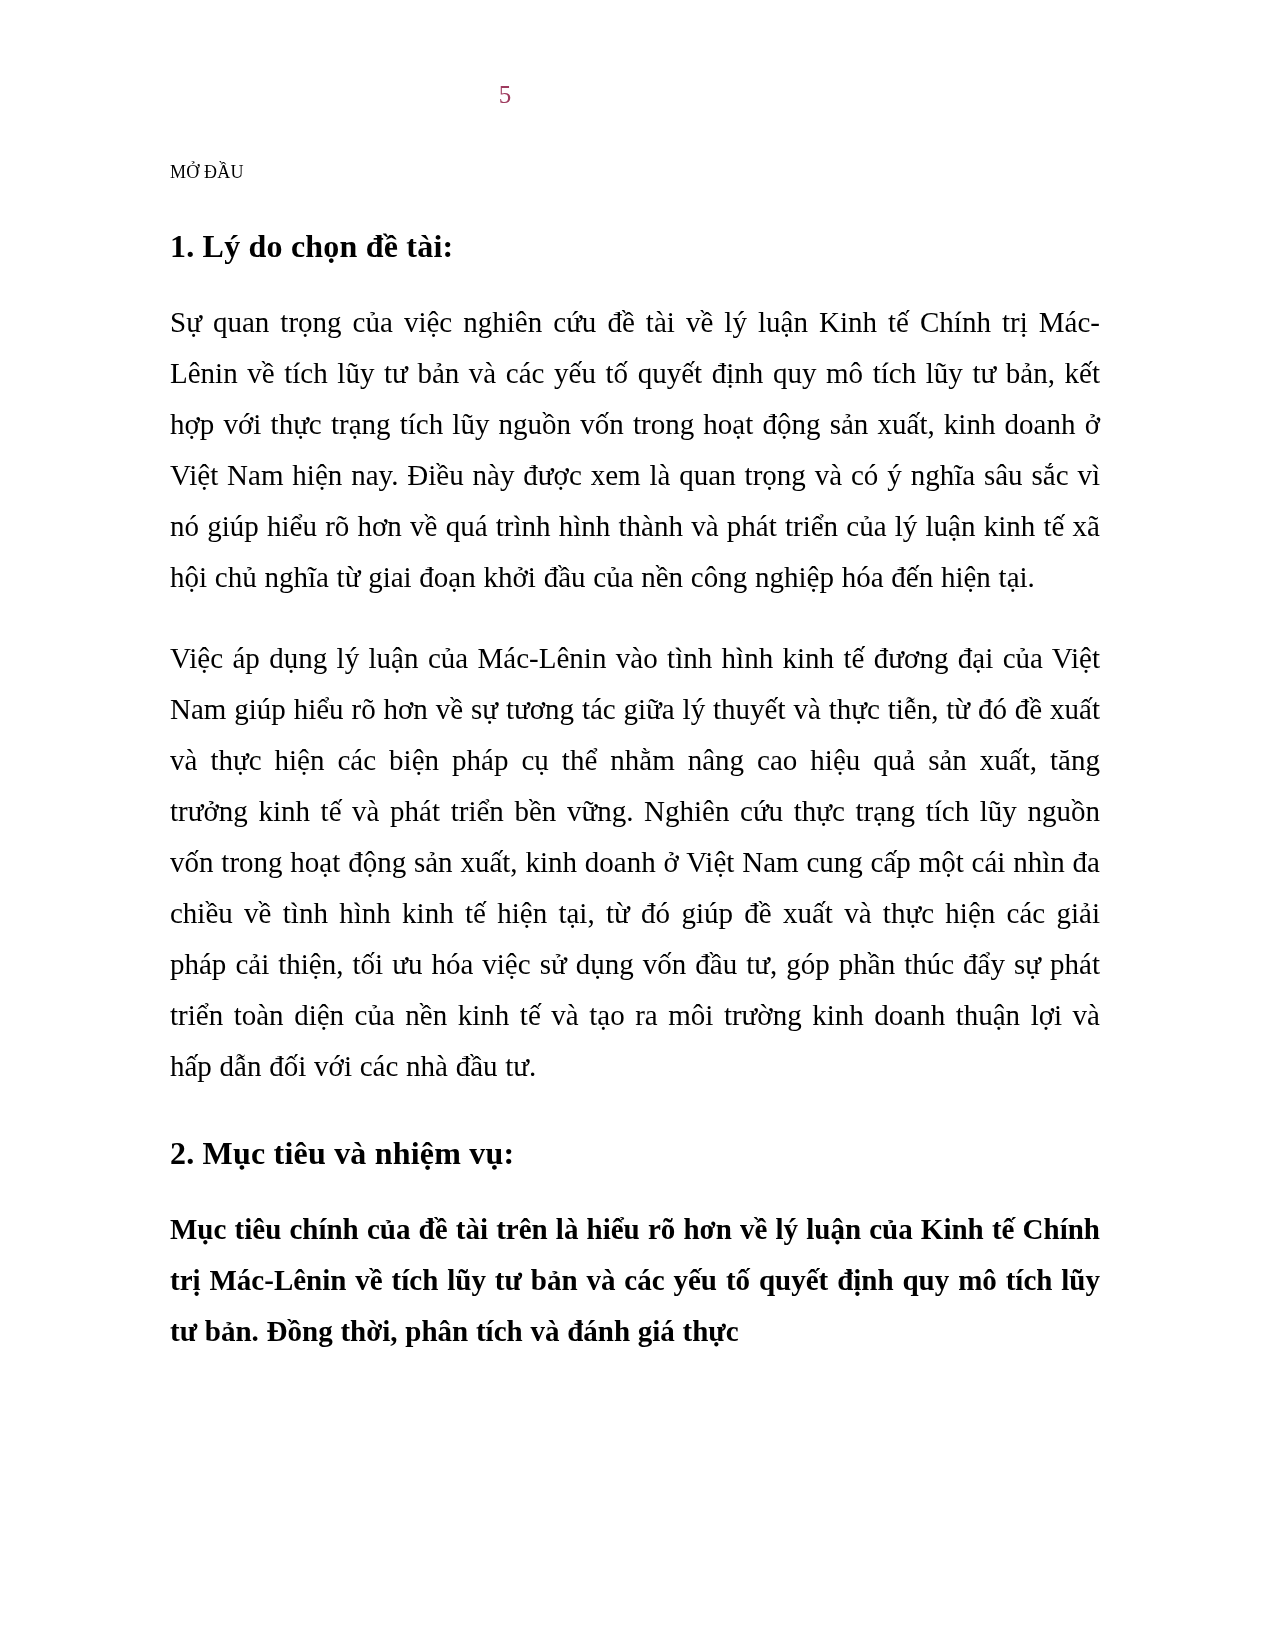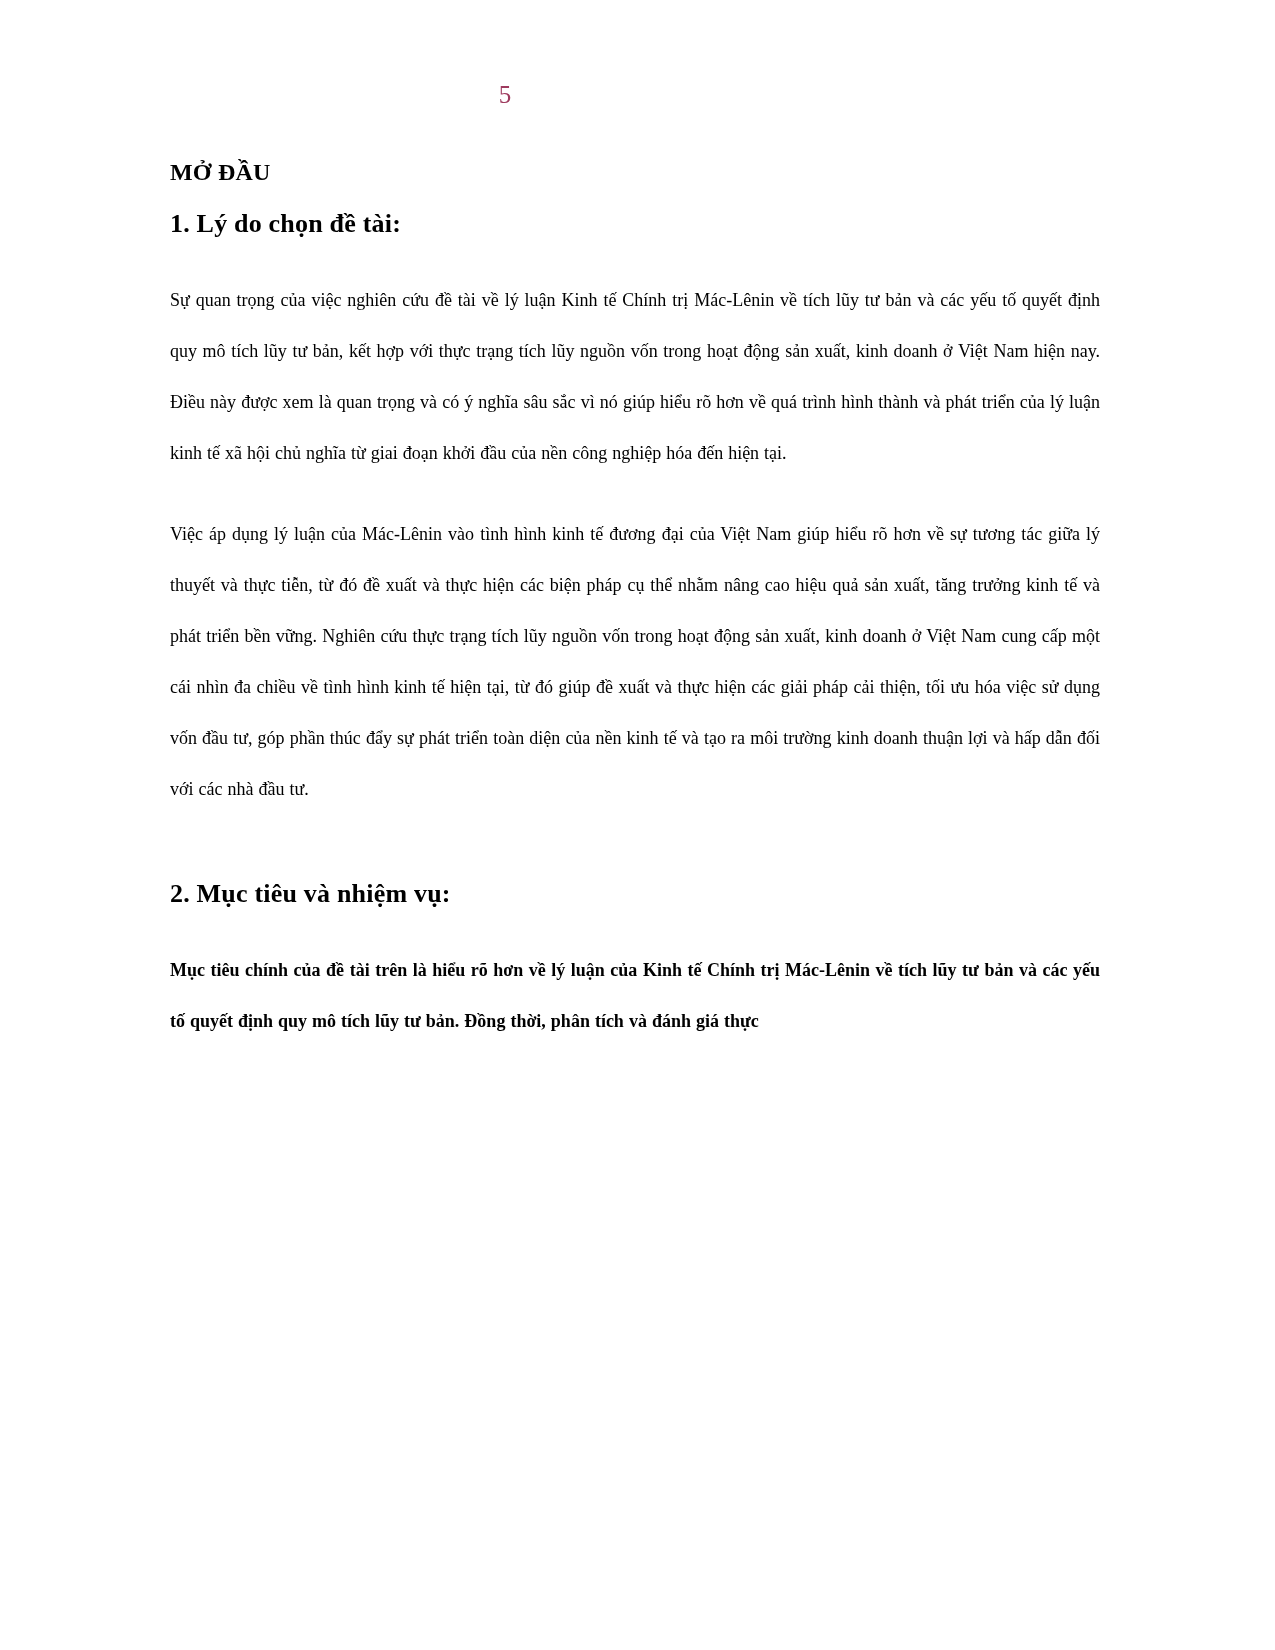--- a/index.html
+++ b/index.html
@@ -28,38 +28,38 @@
     color: #9e3a5e;
     font-family: "Liberation Serif", "DejaVu Serif", serif;
   }
   .content {
     position: absolute;
     left: 170px;
     top: 155px;
     width: 930px;
   }
   .doc-title {
-    font-size: 24px;
-    font-weight: bold;
+    font-size: 18px;
+    font-weight: normal;
     line-height: 34px;
-    margin: 0 0 18px 0;
+    margin: 0 0 40px 0;
     letter-spacing: 0.2px;
   }
   .section-heading {
-    font-size: 26px;
+    font-size: 32px;
     font-weight: bold;
     line-height: 34px;
     margin: 0 0 34px 0;
     letter-spacing: 0.2px;
   }
   .section-heading.second {
-    margin-top: 62px;
+    margin-top: 44px;
   }
   .body-par {
-    font-size: 18px;
+    font-size: 29px;
     line-height: 51px;
     text-align: justify;
     text-justify: inter-word;
     margin: 0 0 30px 0;
     word-spacing: 0.5px;
   }
   .body-par:last-child {
     margin-bottom: 0;
     font-weight: bold;
   }

